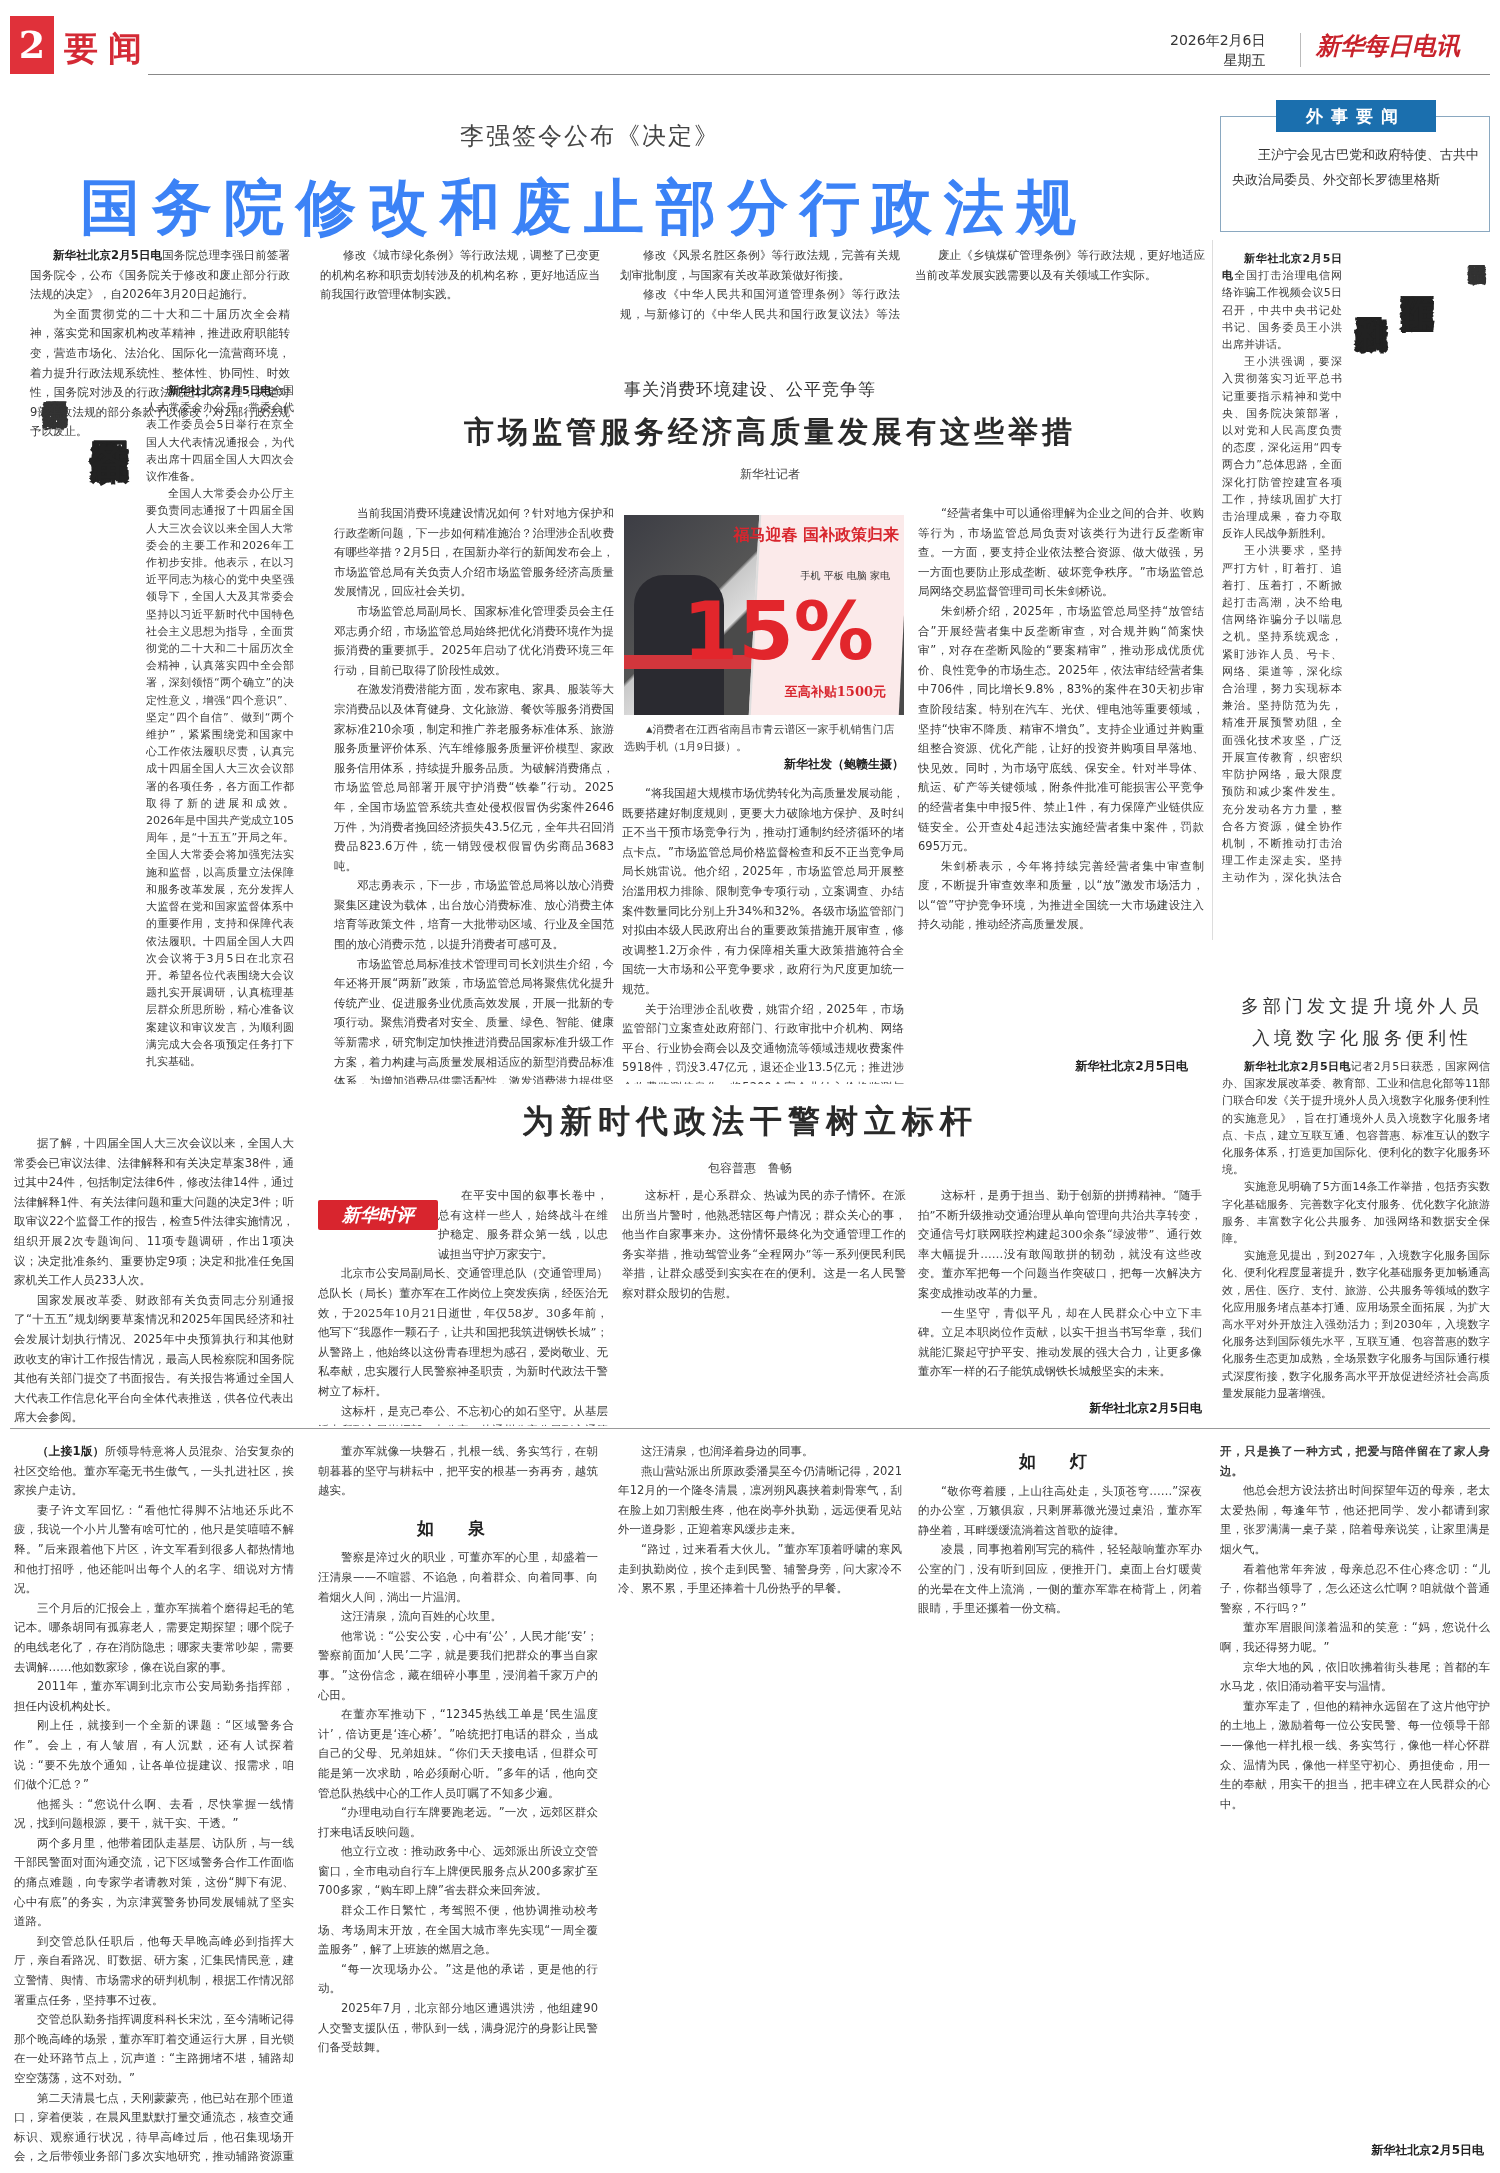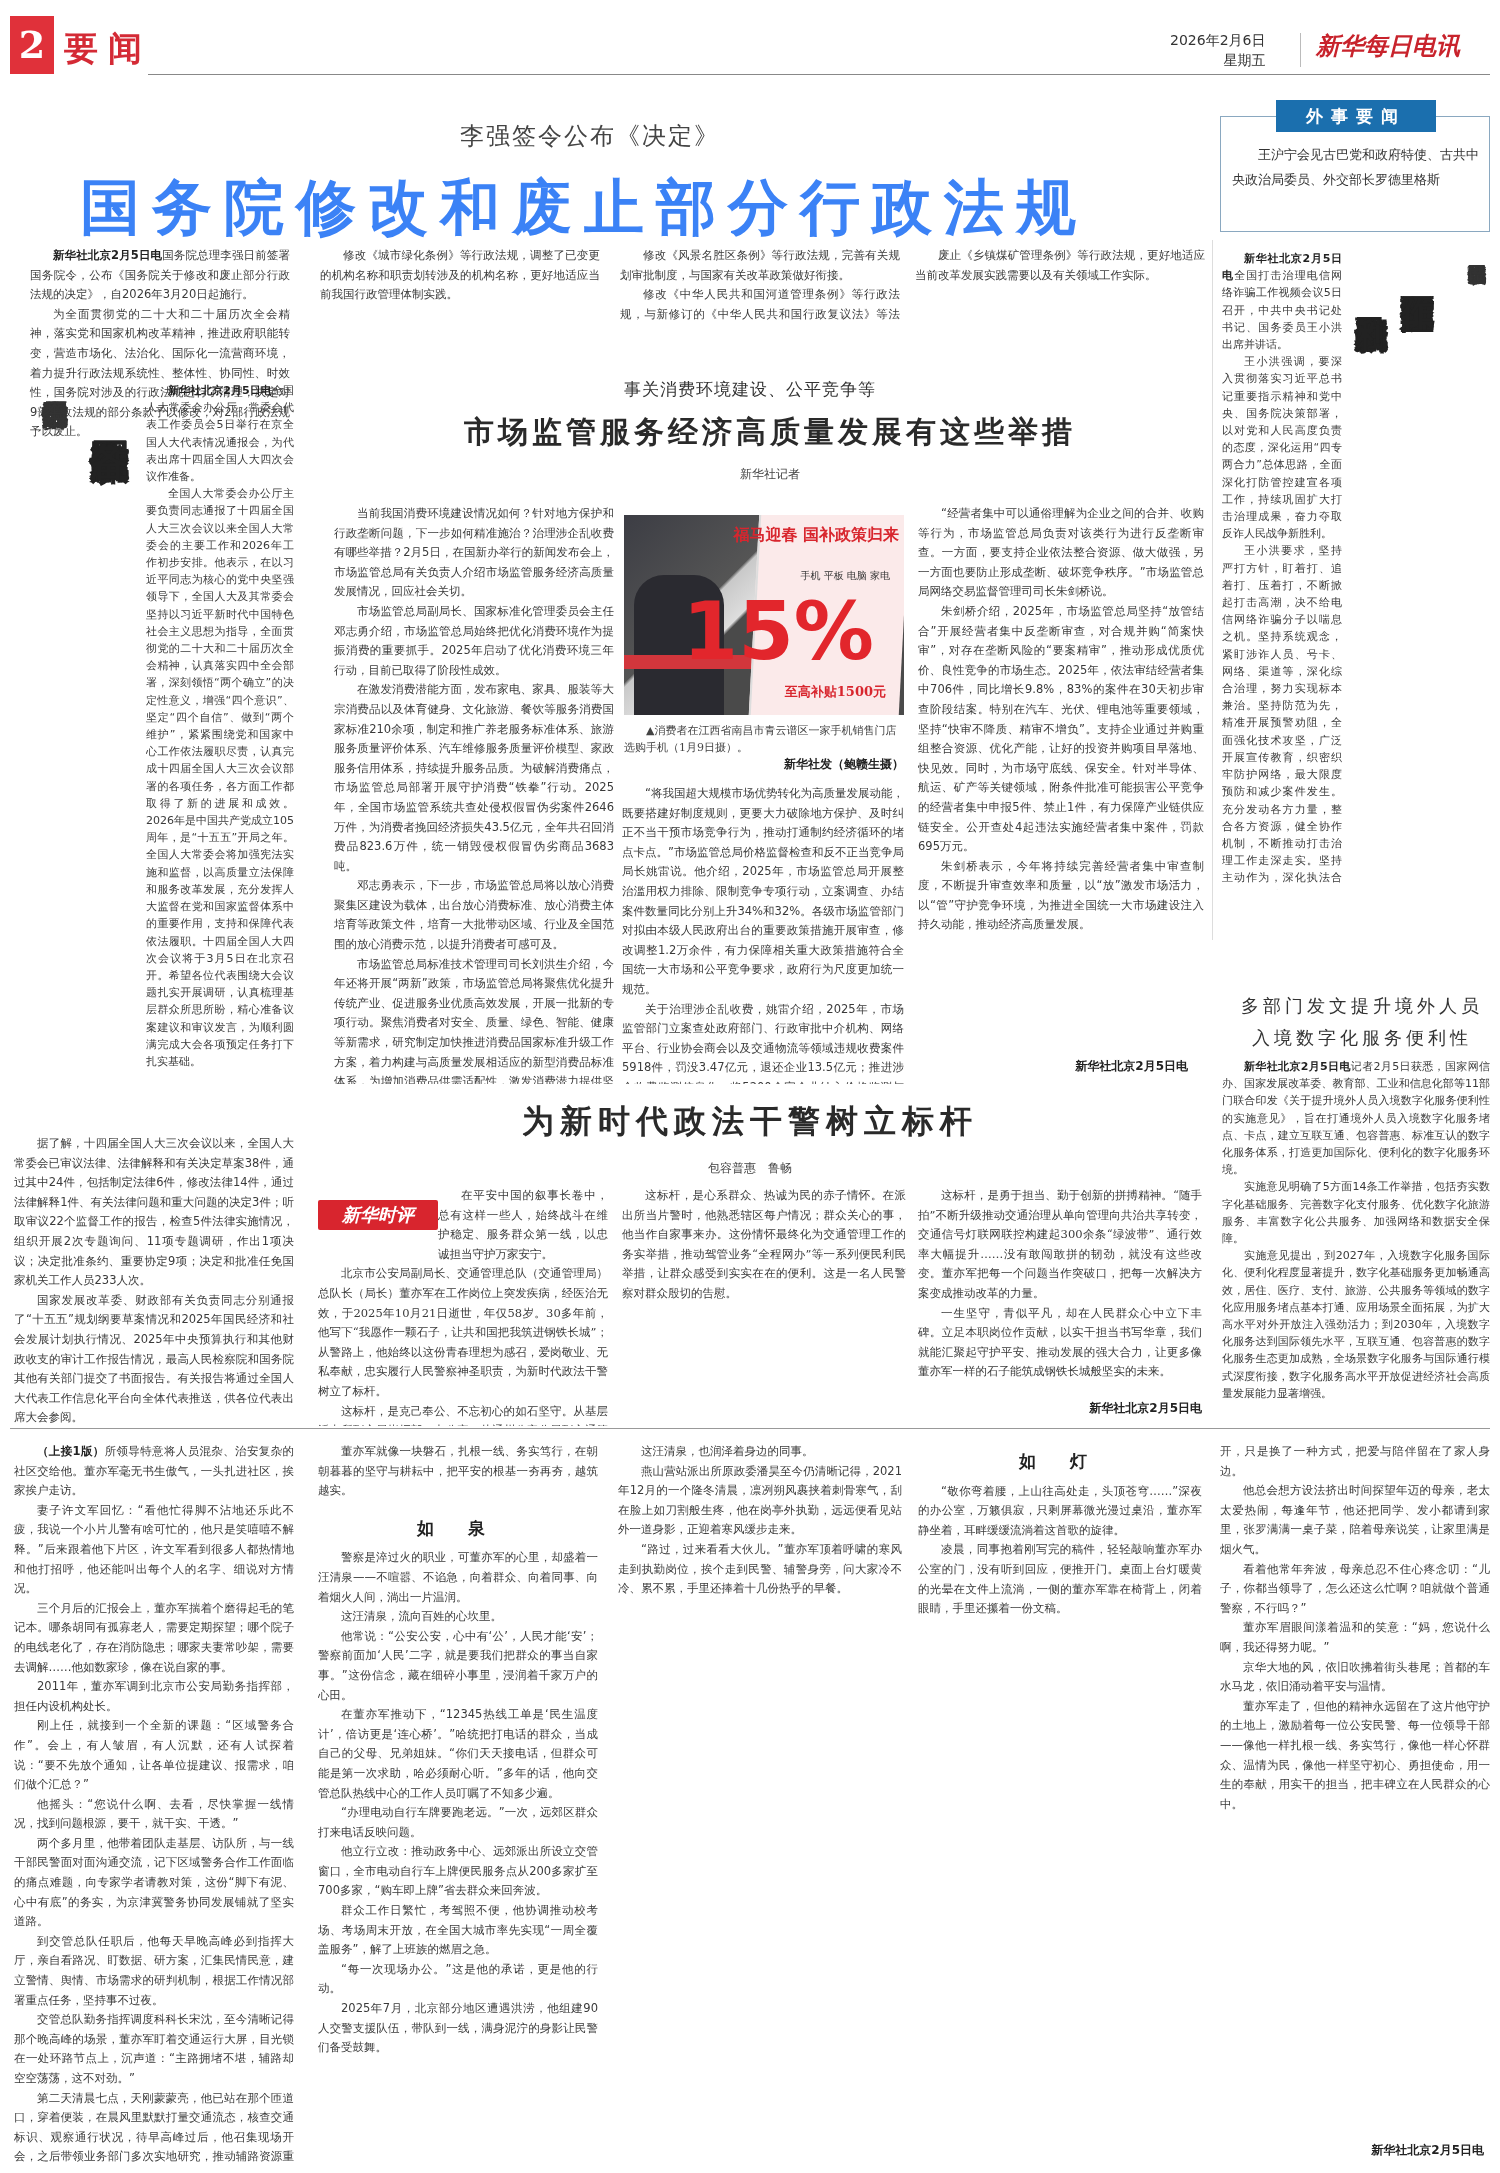--- a/index.html
+++ b/index.html
@@ -2,21 +2,21 @@
 <html><head>
 <meta charset="utf-8">
 <style>
   * { box-sizing: border-box; margin: 0; padding: 0; }
   html, body { width: 1500px; height: 2173px; background: #fff; overflow: hidden; }
   body { font-family: "DejaVu Serif", "Liberation Serif", serif; color: #333; position: relative; }
 
   .abs { position: absolute; }
   .body-text { font-size: 11.5px; line-height: 19.6px; color: #3a3a3a; text-align: justify; font-family: "DejaVu Sans", "Liberation Sans", sans-serif; }
   .body-text p { text-indent: 2em; }
-  .body-text p.noindent { text-indent: 0; }
+  .body-text p.noindent { text-indent: 0; font-weight: bold; }
   .dateline { font-weight: bold; color: #222; }
   .sign { text-align: right; font-weight: bold; color: #222; font-size: 12px; font-family: "DejaVu Sans", sans-serif; }
 
   
   .page-num { left: 10px; top: 16px; width: 44px; height: 58px; background: #e0313a; color: #fff; font-weight: bold; font-size: 38px; line-height: 58px; text-align: center; font-family: "DejaVu Serif", serif; }
   .section-name { left: 64px; top: 26px; font-size: 34px; color: #d42a35; font-weight: bold; letter-spacing: 10px; }
   .header-rule { left: 148px; top: 74px; width: 1342px; height: 1px; background: #888; }
   .header-date { left: 1170px; top: 30px; text-align: right; font-size: 14px; color: #333; font-family: "DejaVu Sans", sans-serif; line-height: 20px; }
   .header-divider { left: 1300px; top: 33px; width: 1px; height: 34px; background: #bbb; }
   .masthead { left: 1316px; top: 30px; font-size: 24px; color: #c8232c; font-weight: bold; font-style: italic; }
@@ -129,21 +129,21 @@
 
 <div class="abs photo">
   <div class="people"></div>
   <div class="counter"></div>
   <div class="sign-board"></div>
   <div class="sign-title">福马迎春 国补政策归来</div>
   <div class="sign-sub">手机 平板 电脑 家电</div>
   <div class="big15">15%</div>
   <div class="sign-bottom">至高补贴1500元</div>
 </div>
-<div class="abs" style="left:624px; top:722px; width:280px; font-size:11px; line-height:17px; color:#444; text-indent:2em;">▲消费者在江西省南昌市青云谱区一家手机销售门店选购手机（1月9日摄）。</div>
+<div class="abs" style="left:624px; top:722px; width:280px; font-size:11px; line-height:17px; color:#444; text-indent:2em;font-family:Liberation Mono, monospace;">▲消费者在江西省南昌市青云谱区一家手机销售门店选购手机（1月9日摄）。</div>
 <div class="abs" style="left:624px; top:756px; width:280px; text-align:right; font-size:12px; font-weight:bold; color:#222; font-family:'DejaVu Sans',sans-serif;">新华社发（鲍赣生摄）</div>
 
 <div class="abs body-text" style="left:622px; top:784px; width:282px; height:300px; overflow:hidden;">
   <p>“将我国超大规模市场优势转化为高质量发展动能，既要搭建好制度规则，更要大力破除地方保护、及时纠正不当干预市场竞争行为，推动打通制约经济循环的堵点卡点。”市场监管总局价格监督检查和反不正当竞争局局长姚雷说。他介绍，2025年，市场监管总局开展整治滥用权力排除、限制竞争专项行动，立案调查、办结案件数量同比分别上升34%和32%。各级市场监管部门对拟由本级人民政府出台的重要政策措施开展审查，修改调整1.2万余件，有力保障相关重大政策措施符合全国统一大市场和公平竞争要求，政府行为尺度更加统一规范。</p>
   <p>关于治理涉企乱收费，姚雷介绍，2025年，市场监管部门立案查处政府部门、行政审批中介机构、网络平台、行业协会商会以及交通物流等领域违规收费案件5918件，罚没3.47亿元，退还企业13.5亿元；推进涉企收费监测信息化，将5200余家企业纳入价格监测与竞争执法信息系统，线上收集数据2400余条，实时监测企业遇到的各种乱收费问题，及时纠治乱收费行为，有力加强企业合法权益保护。</p>
 </div>
 <div class="abs body-text" style="left:918px; top:504px; width:286px; height:555px; overflow:hidden;">
   <p>“经营者集中可以通俗理解为企业之间的合并、收购等行为，市场监管总局负责对该类行为进行反垄断审查。一方面，要支持企业依法整合资源、做大做强，另一方面也要防止形成垄断、破坏竞争秩序。”市场监管总局网络交易监督管理司司长朱剑桥说。</p>
   <p>朱剑桥介绍，2025年，市场监管总局坚持“放管结合”开展经营者集中反垄断审查，对合规并购“简案快审”，对存在垄断风险的“要案精审”，推动形成优质优价、良性竞争的市场生态。2025年，依法审结经营者集中706件，同比增长9.8%，83%的案件在30天初步审查阶段结案。特别在汽车、光伏、锂电池等重要领域，坚持“快审不降质、精审不增负”。支持企业通过并购重组整合资源、优化产能，让好的投资并购项目早落地、快见效。同时，为市场守底线、保安全。针对半导体、航运、矿产等关键领域，附条件批准可能损害公平竞争的经营者集中申报5件、禁止1件，有力保障产业链供应链安全。公开查处4起违法实施经营者集中案件，罚款695万元。</p>
   <p>朱剑桥表示，今年将持续完善经营者集中审查制度，不断提升审查效率和质量，以“放”激发市场活力，以“管”守护竞争环境，为推进全国统一大市场建设注入持久动能，推动经济高质量发展。</p>

